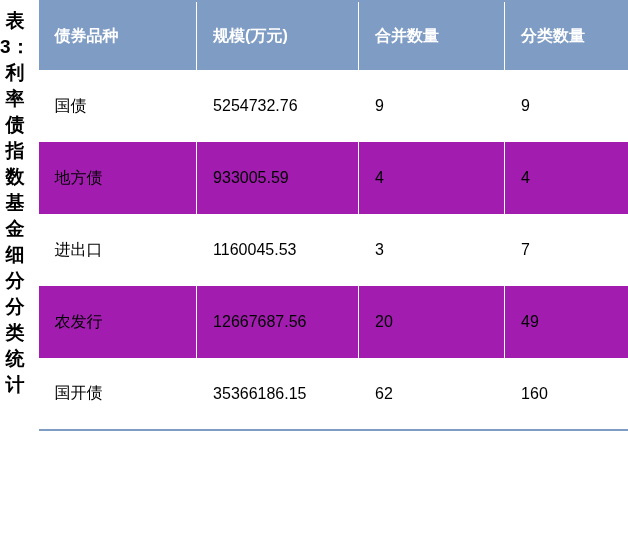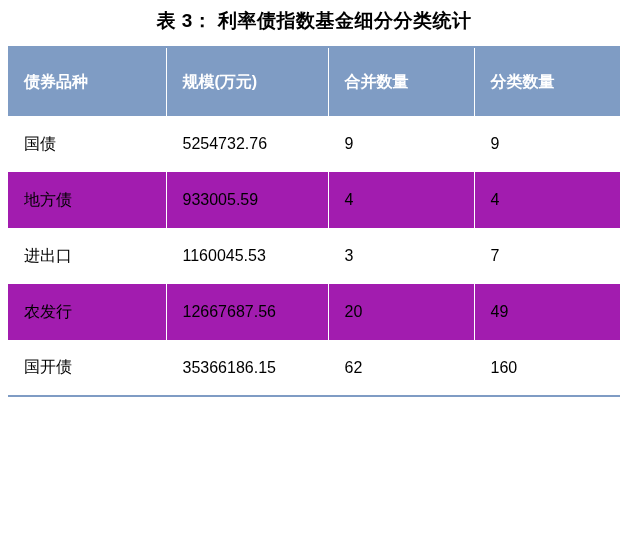--- a/index.html
+++ b/index.html
@@ -12,21 +12,21 @@
     background: #ffffff;
     font-family: "Liberation Sans", "DejaVu Sans", sans-serif;
     color: #000000;
     overflow: hidden;
   }
   .page {
     width: 628px;
     height: 536px;
     box-sizing: border-box;
     display: flex;
-    flex-direction: column;
+    flex-direction: row;
   }
   .table-caption {
     text-align: center;
     font-size: 19px;
     font-weight: bold;
     letter-spacing: 0.5px;
     padding: 8px 0 12px 0;
     color: #000;
   }
   .table-wrap {
@@ -53,21 +53,21 @@
     text-align: left;
     padding-left: 16px;
     border-right: 1px solid #ffffff;
     box-sizing: border-box;
     vertical-align: middle;
   }
   thead th:last-child { border-right: none; }
 
   tbody td {
     font-size: 16px;
-    height: 56px;
+    height: 72px;
     text-align: left;
     padding-left: 16px;
     box-sizing: border-box;
     border-right: 1px solid #ffffff;
     vertical-align: middle;
     color: #000;
   }
   tbody td:last-child { border-right: none; }
 
   tbody tr.odd td { background: #ffffff; }

